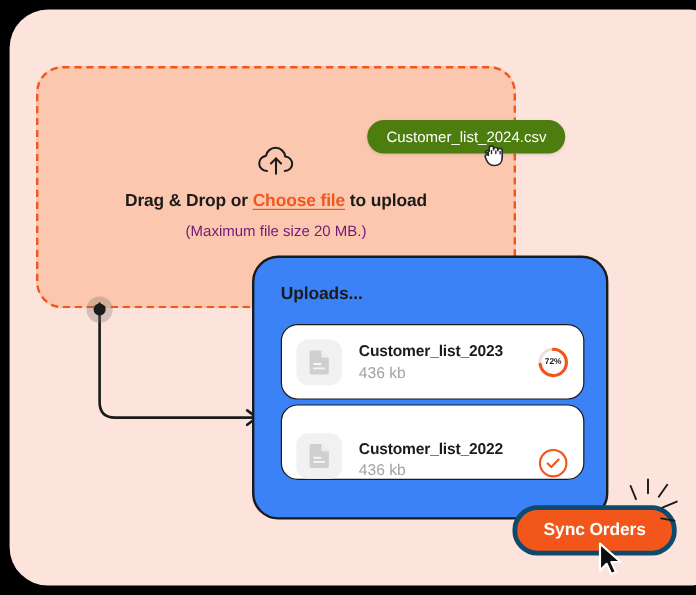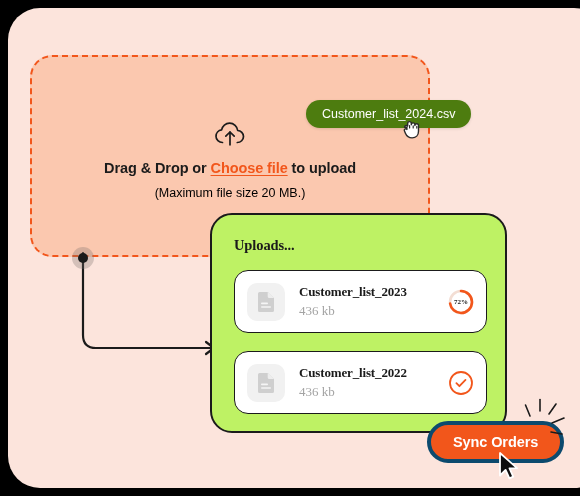--- a/index.html
+++ b/index.html
@@ -78,21 +78,21 @@
   }
   .dz-choose {
     color: #F2561B;
     text-decoration: underline;
     text-underline-offset: 2px;
     cursor: pointer;
   }
   .dz-line2 {
     margin-top: 10px;
     font-size: 12.5px;
-    color: #000000;
+    color: #701a75;
     white-space: nowrap;
   }
 
   
   .drag-chip {
     position: absolute;
     left: 306px;
     top: 100px;
     height: 28px;
     padding: 0 16px;
@@ -143,25 +143,24 @@
     background: #1b1b1b;
   }
 
   
   .panel {
     position: absolute;
     left: 202px;
     top: 205px;
     width: 297px;
     height: 220px;
-    background: #bef264;
+    background: #3b82f6;
     border: 2px solid #1b1b1b;
     border-radius: 22px;
     box-sizing: border-box;
-    font-family: Liberation Serif, serif;
   }
   .panel-title {
     position: absolute;
     left: 22px;
     top: 22px;
     font-size: 14.5px;
     font-weight: bold;
     color: #1b1b1b;
     letter-spacing: -0.1px;
   }
@@ -176,21 +175,22 @@
     height: 63px;
     border: 1.8px solid #1b1b1b;
     border-radius: 14px;
     box-sizing: border-box;
     display: flex;
     align-items: center;
     padding: 0 12px;
     background: #ffffff;
   }
   .upload-row + .upload-row {
-    margin-top: 18px;
+    margin-top: 4px;
+    align-items: flex-end;
   }
   .file-thumb {
     width: 38px;
     height: 38px;
     border-radius: 10px;
     background: #F1F1F1;
     flex: 0 0 auto;
     display: flex;
     align-items: center;
     justify-content: center;

